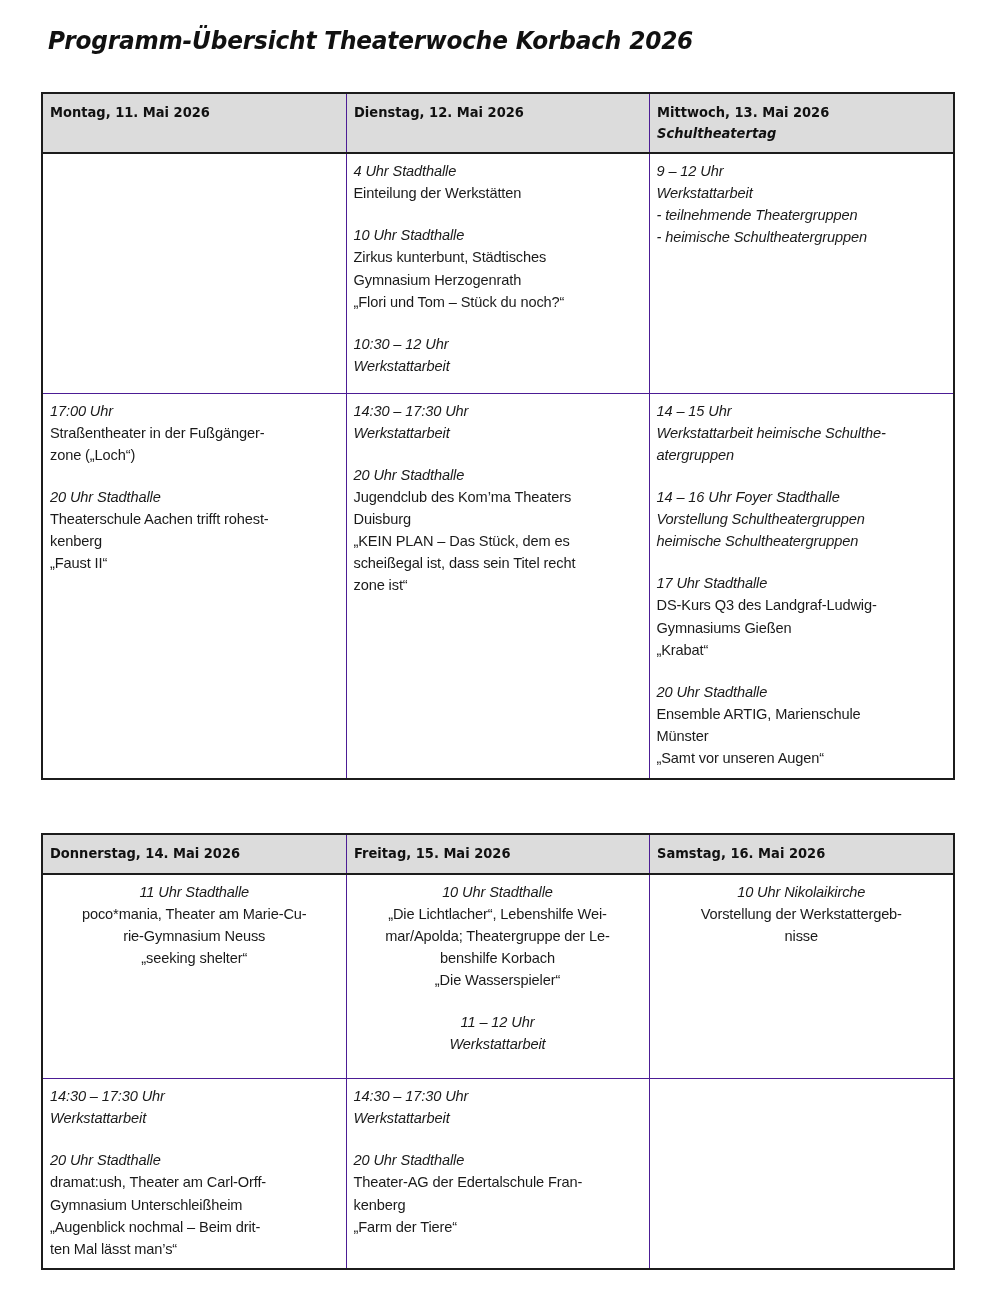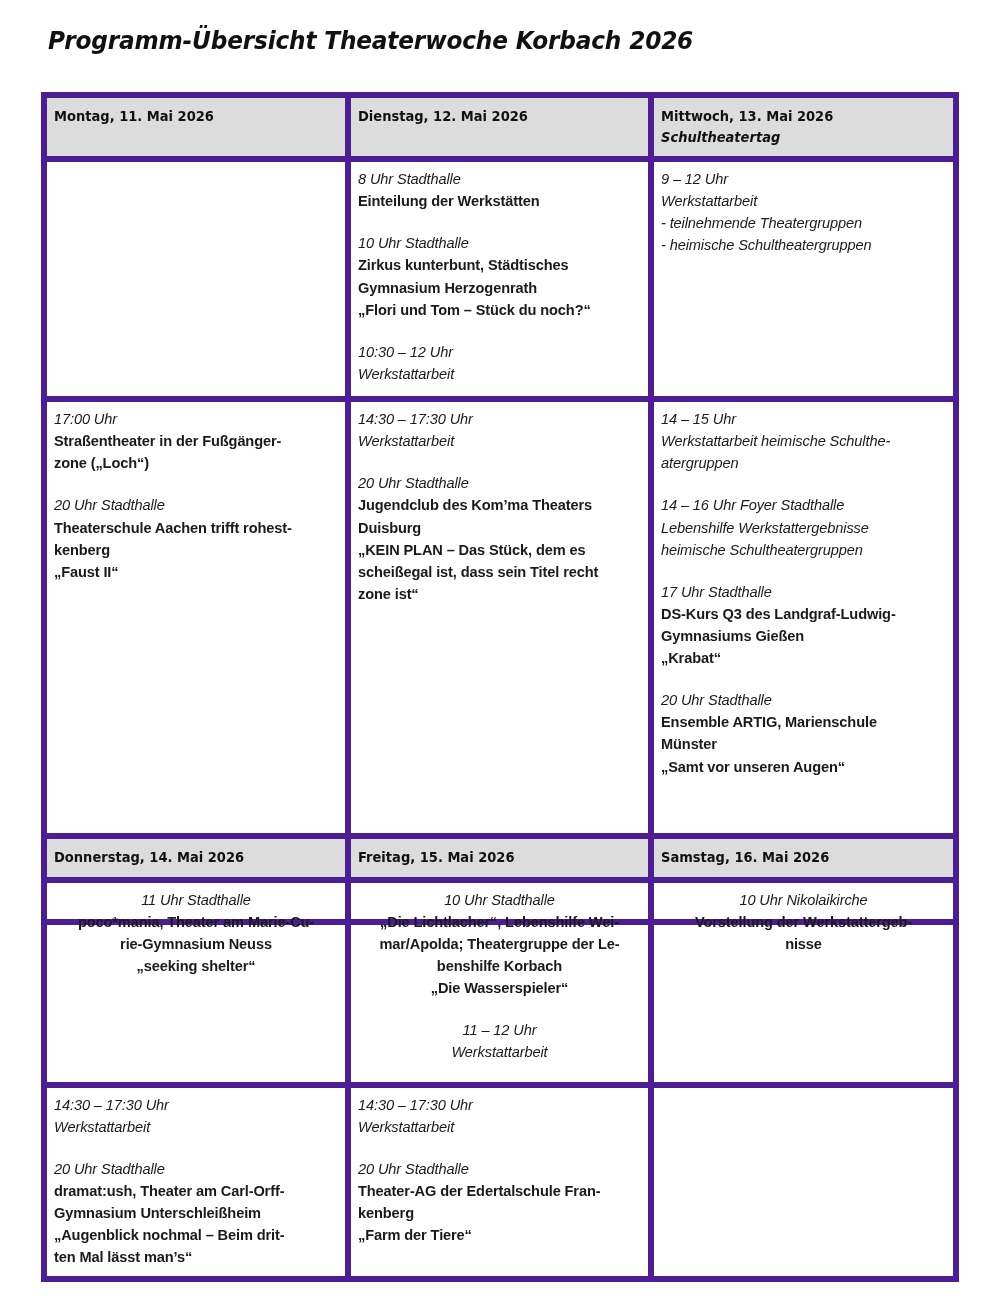--- a/index.html
+++ b/index.html
@@ -50,21 +50,21 @@
   }
   .schedule-table.week-a { top: 92px; }
   .schedule-table.week-b { top: 833px; }
 
   .schedule-table col.c1 { width: 304px; }
   .schedule-table col.c2 { width: 303px; }
   .schedule-table col.c3 { width: 305px; }
 
   .schedule-table th,
   .schedule-table td {
-    border: 6px solid #4c1d95;
+    border: 1px solid #4c1d95;
     vertical-align: top;
     padding: 6px 7px 8px 7px;
     box-sizing: border-box;
     margin-top: 20px;
   }
 
   .schedule-table thead th {
     background: #dcdcdc;
     text-align: left;
     padding-top: 8px;
@@ -105,32 +105,32 @@
     line-height: 1.515;
     color: #1a1a1a;
     letter-spacing: -0.12px;
   }
   .ev-line.head {
     font-style: italic;
     font-weight: 400;
   }
   .ev-line.body {
     font-style: normal;
-    font-weight: 700;
+    font-weight: 400;
   }
   .ev-line.it {
     font-style: italic;
     font-weight: 400;
   }
 
   .empty-cell { min-height: 10px; }
 
   
   .r1 td { height: 240px; }
-  .r2 td { height: 523px; }
+  .r2 td { height: 386px; }
   .rb1 td { height: 205px; text-align: center; }
   .rb2 td { height: 185px; }
 </style>
 </head>
 <body>
 
 <div class="page">
 
   <div class="doc-title">Programm-Übersicht Theaterwoche Korbach 2026</div>
 
@@ -155,21 +155,21 @@
         </tr>
     </thead>
     <tbody>
         <tr class="r1">
           <td>
             <div class="cell-inner empty-cell"></div>
           </td>
           <td>
             <div class="cell-inner">
               <div class="event-block">
-                <div class="ev-line head">8 Uhr Stadthalle</div>
+                <div class="ev-line head">4 Uhr Stadthalle</div>
                 <div class="ev-line body">Einteilung der Werkstätten</div>
               </div>
               <div class="event-block">
                 <div class="ev-line head">10 Uhr Stadthalle</div>
                 <div class="ev-line body">Zirkus kunterbunt, Städtisches</div>
                 <div class="ev-line body">Gymnasium Herzogenrath</div>
                 <div class="ev-line body">„Flori und Tom – Stück du noch?“</div>
               </div>
               <div class="event-block">
                 <div class="ev-line head">10:30 – 12 Uhr</div>
@@ -222,21 +222,21 @@
           </td>
           <td>
             <div class="cell-inner">
               <div class="event-block">
                 <div class="ev-line head">14 – 15 Uhr</div>
                 <div class="ev-line it">Werkstattarbeit heimische Schulthe-</div>
                 <div class="ev-line it">atergruppen</div>
               </div>
               <div class="event-block">
                 <div class="ev-line head">14 – 16 Uhr Foyer Stadthalle</div>
-                <div class="ev-line it">Lebenshilfe Werkstattergebnisse</div>
+                <div class="ev-line it">Vorstellung Schultheatergruppen</div>
                 <div class="ev-line it">heimische Schultheatergruppen</div>
               </div>
               <div class="event-block">
                 <div class="ev-line head">17 Uhr Stadthalle</div>
                 <div class="ev-line body">DS-Kurs Q3 des Landgraf-Ludwig-</div>
                 <div class="ev-line body">Gymnasiums Gießen</div>
                 <div class="ev-line body">„Krabat“</div>
               </div>
               <div class="event-block">
                 <div class="ev-line head">20 Uhr Stadthalle</div>

